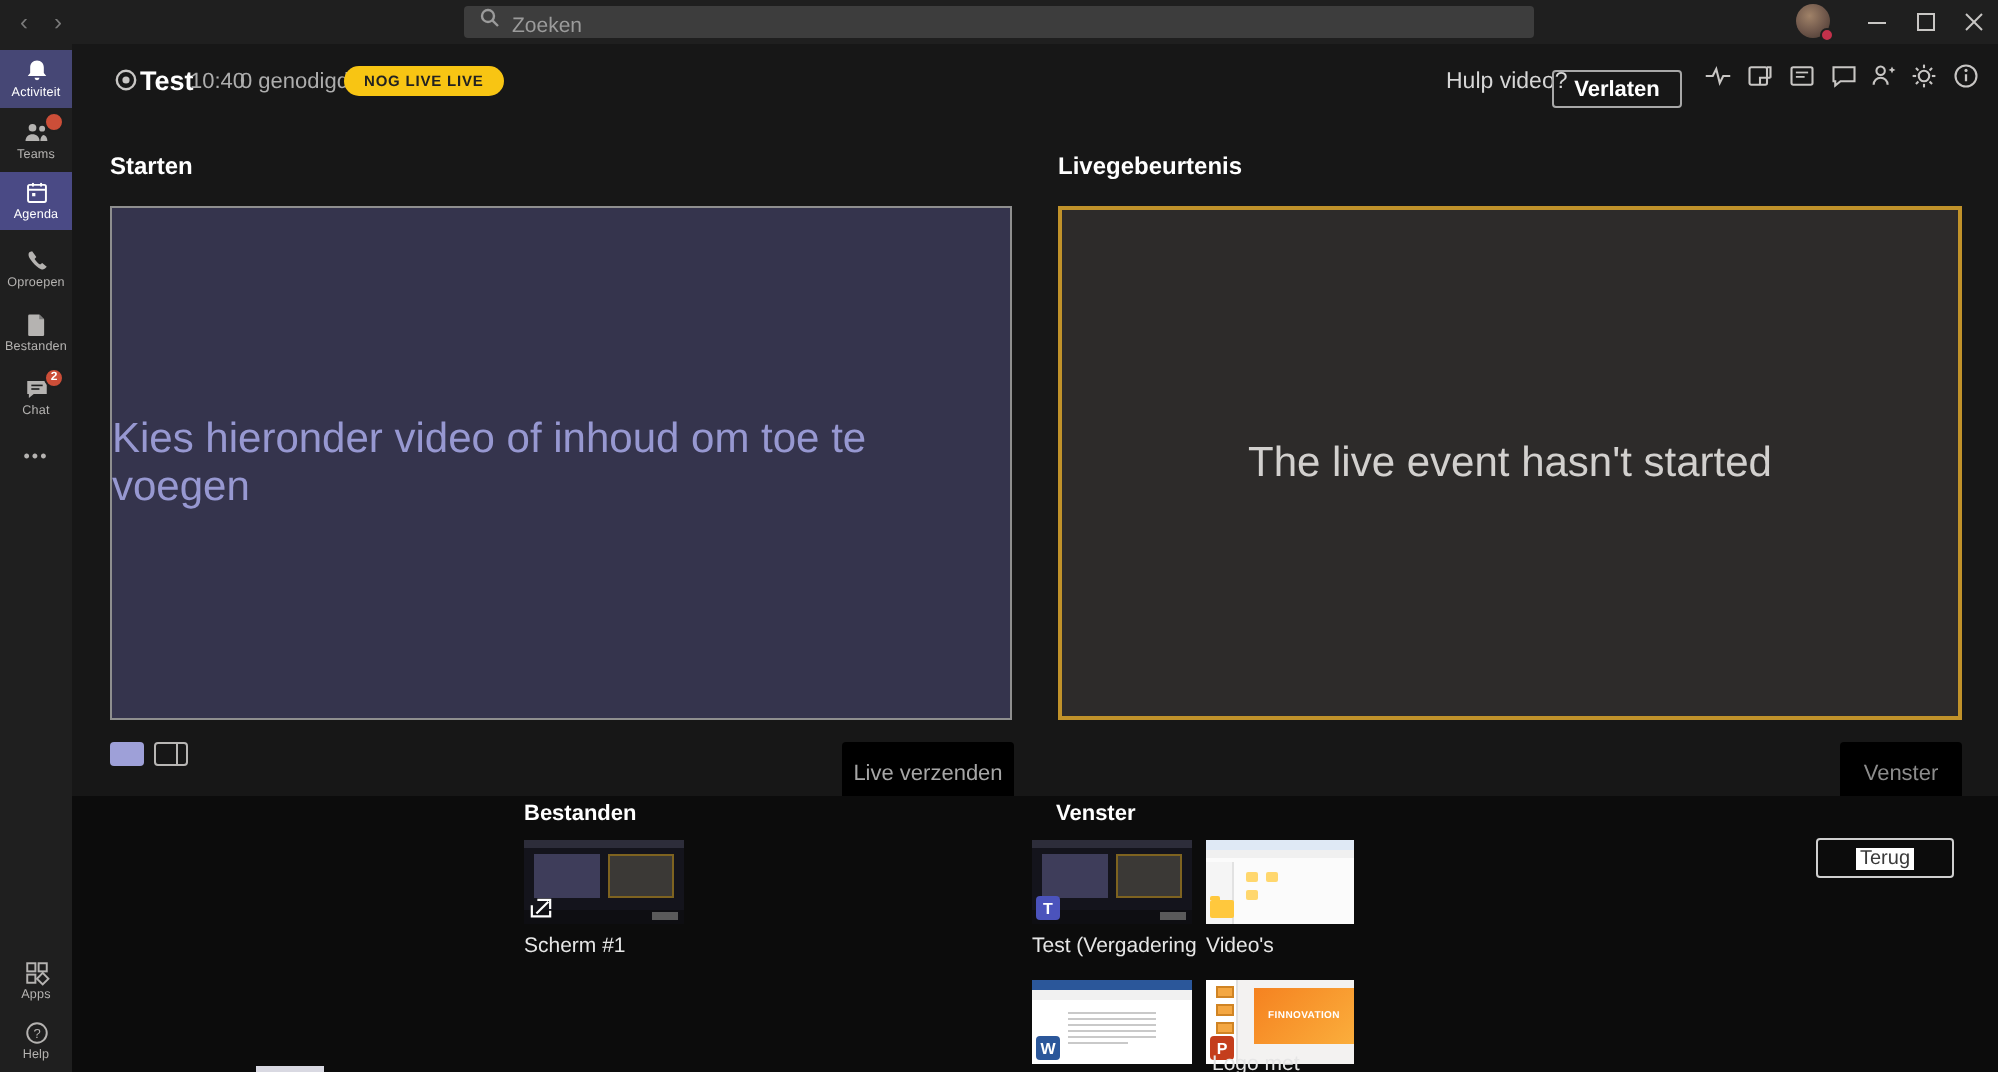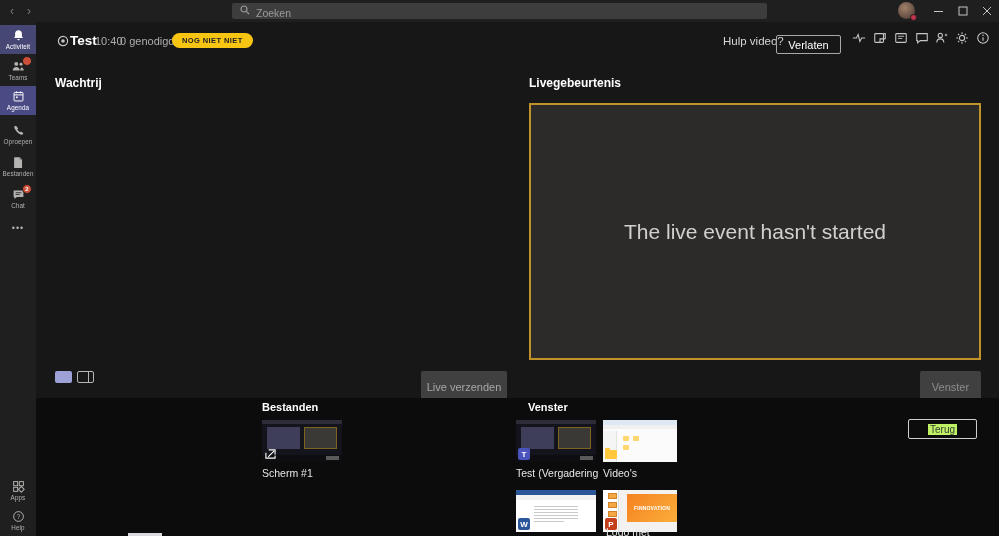--- a/index.html
+++ b/index.html
@@ -34,36 +34,36 @@
   
   #pheader { position:absolute; top:22px; left:36px; width:771px; height:38px; background:#171717; z-index:10; }
   #rec-icon { position:absolute; left:21px; top:11px; }
   #ev-title { position:absolute; left:34px; top:11px; color:#fff; font-size:13.5px; font-weight:bold; }
   #ev-timer { position:absolute; left:59px; top:13px; color:#adadad; font-size:11px; }
   #ev-att  { position:absolute; left:84px; top:13px; color:#adadad; font-size:11px; }
   #ev-badge { position:absolute; left:136px; top:11px; background:#f8c513; color:#222; font-size:7.5px;
     font-weight:bold; letter-spacing:.4px; padding:3px 10px; border-radius:8px; }
   #help-link { position:absolute; left:687px; top:13px; color:#d6d6d6; font-size:11.5px; }
   #leave-btn { position:absolute; left:740px; top:13px; width:65px; height:19px; background:transparent;
-    border:1px solid #a8a8a8; border-radius:2px; color:#fff; font-size:11px; display:flex; align-items:center; justify-content:center; }
+    border:1px solid #a8a8a8; border-radius:2px; color:#fff; font-size:11px; display:flex; align-items:center; justify-content:center;font-weight:bold; }
   .hicon { position:absolute; top:7px; width:18px; height:18px; display:flex; align-items:center; justify-content:center; }
 
   
   #stage { position:absolute; top:60px; left:36px; width:963px; height:338px; background:#171717; }
   .stage-h { position:absolute; color:#fff; font-size:12px; font-weight:bold; }
   #queue-panel { position:absolute; left:19px; top:43px; width:451px; height:257px; background:#35344d;
     border:1px solid #8f8f8f; display:flex; align-items:center; justify-content:center; }
   #queue-panel .msg { color:#9798d1; font-size:21px; font-weight:300; }
   #live-panel { position:absolute; left:493px; top:43px; width:452px; height:257px; background:#2d2b2a;
     border:2px solid #c0922a; display:flex; align-items:center; justify-content:center; }
   #live-panel .msg { color:#d2d0ce; font-size:21px; font-weight:300; }
   #layout-single { position:absolute; left:19px; top:311px; width:17px; height:12px; background:#9ea0d8; border-radius:2px; }
   #layout-split { position:absolute; left:41px; top:311px; width:17px; height:12px; border:1px solid #b8b6b4; border-radius:2px; }
   #layout-split .div { position:absolute; right:4px; top:0; bottom:0; width:1px; background:#b8b6b4; }
-  .stage-btn { position:absolute; top:311px; height:32px; background:#404040; border:none; border-radius:2px;
+  .stage-btn { position:absolute; top:311px; height:32px; background:#000000; border:none; border-radius:2px;
     font-size:11px; font-family:inherit; display:flex; align-items:center; justify-content:center; }
   #send-live { left:385px; width:86px; color:#a6a6a6; }
   #start-btn { left:884px; width:61px; color:#8c8c8c; }
 
   
   #tray { position:absolute; top:398px; left:36px; width:963px; height:138px; background:#0c0c0c; }
   .tray-h { position:absolute; top:3px; color:#fff; font-size:11px; font-weight:bold; }
   .thumb { position:absolute; top:22px; width:80px; height:42px; background:#14141c; overflow:hidden; }
   .thumb-label { position:absolute; top:69px; color:#e6e6e6; font-size:10.5px; white-space:nowrap; overflow:hidden;text-align:center; }
   
@@ -92,21 +92,21 @@
   .mp-main .t { color:#fff; font-size:5px; font-weight:bold; letter-spacing:.2px; }
   
   .ovl { position:absolute; left:2px; bottom:2px; width:12px; height:12px; display:flex; align-items:center; justify-content:center; }
   .ovl.teams { background:#4b53bc; border-radius:2px; color:#fff; font-size:8px; font-weight:bold; }
   .ovl.word { background:#2b579a; border-radius:2px; color:#fff; font-size:8px; font-weight:bold; }
   .ovl.ppt { background:#c43e1c; border-radius:2px; color:#fff; font-size:8px; font-weight:bold; }
   .folder-ico { width:12px; height:9px; background:#ffc83d; border-radius:1px; position:relative; }
   .folder-ico:before { content:""; position:absolute; top:-2px; left:0; width:5px; height:2px; background:#ffc83d; border-radius:1px 1px 0 0; }
   #back-btn { position:absolute; left:872px; top:21px; width:69px; height:20px; background:#0c0c0c;
     border:1px solid #cfcfcf; border-radius:2px; display:flex; align-items:center; justify-content:center; }
-  #back-btn .sel { background:#bef264; color:#3a3a3a; font-size:10px; padding:0 2px; }
+  #back-btn .sel { background:#ffffff; color:#3a3a3a; font-size:10px; padding:0 2px; }
   #ppt-caption { position:absolute; left:570px; top:128px; color:#e6e6e6; font-size:10.5px; }
   #taskbar-peek { position:absolute; left:128px; top:533px; width:34px; height:3px; background:#d9d9e2; z-index:40; }
 </style>
 </head>
 <body>
 
 <div id="titlebar">
   <span class="nav-arrow" style="left:10px">‹</span>
   <span class="nav-arrow" style="left:27px">›</span>
   <div id="search">
@@ -213,21 +213,21 @@
 <div id="pheader">
   <span id="rec-icon">
     <svg width="12" height="12" viewBox="0 0 12 12">
         <circle cx="6" cy="6" r="4.6" fill="none" stroke="#c8c6c4" stroke-width="1.2"></circle>
         <circle cx="6" cy="6" r="1.8" fill="#c8c6c4"></circle>
       </svg>
   </span>
   <span id="ev-title">Test</span>
   <span id="ev-timer">10:40</span>
   <span id="ev-att">0 genodigden</span>
-  <span id="ev-badge">NOG NIET NIET</span>
+  <span id="ev-badge">NOG LIVE LIVE</span>
   <span id="help-link">Hulp video?</span>
   <div id="leave-btn">Verlaten</div>
   <div class="hicon" style="left:814px">
     <svg width="14" height="14" viewBox="0 0 16 16">
         <polyline points="1,8 5,8 7,4 9,12 11,8 15,8" fill="none" stroke="#c8c6c4" stroke-width="1.2"></polyline>
       </svg>
   </div>
   <div class="hicon" style="left:835px">
     <svg width="14" height="14" viewBox="0 0 16 16">
         <rect x="2" y="3" width="10" height="10" rx="1" fill="none" stroke="#c8c6c4" stroke-width="1.2"></rect>
@@ -272,22 +272,25 @@
   <div class="hicon" style="left:938px">
     <svg width="14" height="14" viewBox="0 0 16 16">
         <circle cx="8" cy="8" r="6" fill="none" stroke="#c8c6c4" stroke-width="1.2"></circle>
         <line x1="8" y1="7" x2="8" y2="11" stroke="#c8c6c4" stroke-width="1.3"></line>
         <circle cx="8" cy="4.8" r=".9" fill="#c8c6c4"></circle>
       </svg>
   </div>
 </div>
 
 <div id="stage">
-  <span class="stage-h" style="left:19px; top:16px">Wachtrij</span>
+  <span class="stage-h" style="left:19px; top:16px">Starten</span>
   <span class="stage-h" style="left:493px; top:16px">Livegebeurtenis</span>
+  <div id="queue-panel">
+    <span class="msg">Kies hieronder video of inhoud om toe te voegen</span>
+  </div>
   <div id="live-panel">
     <span class="msg">The live event hasn't started</span>
   </div>
   <div id="layout-single"></div>
   <div id="layout-split">
       <span class="div"></span>
     </div>
   <button class="stage-btn" id="send-live">Live verzenden</button>
   <button class="stage-btn" id="start-btn">Venster</button>
 </div>

